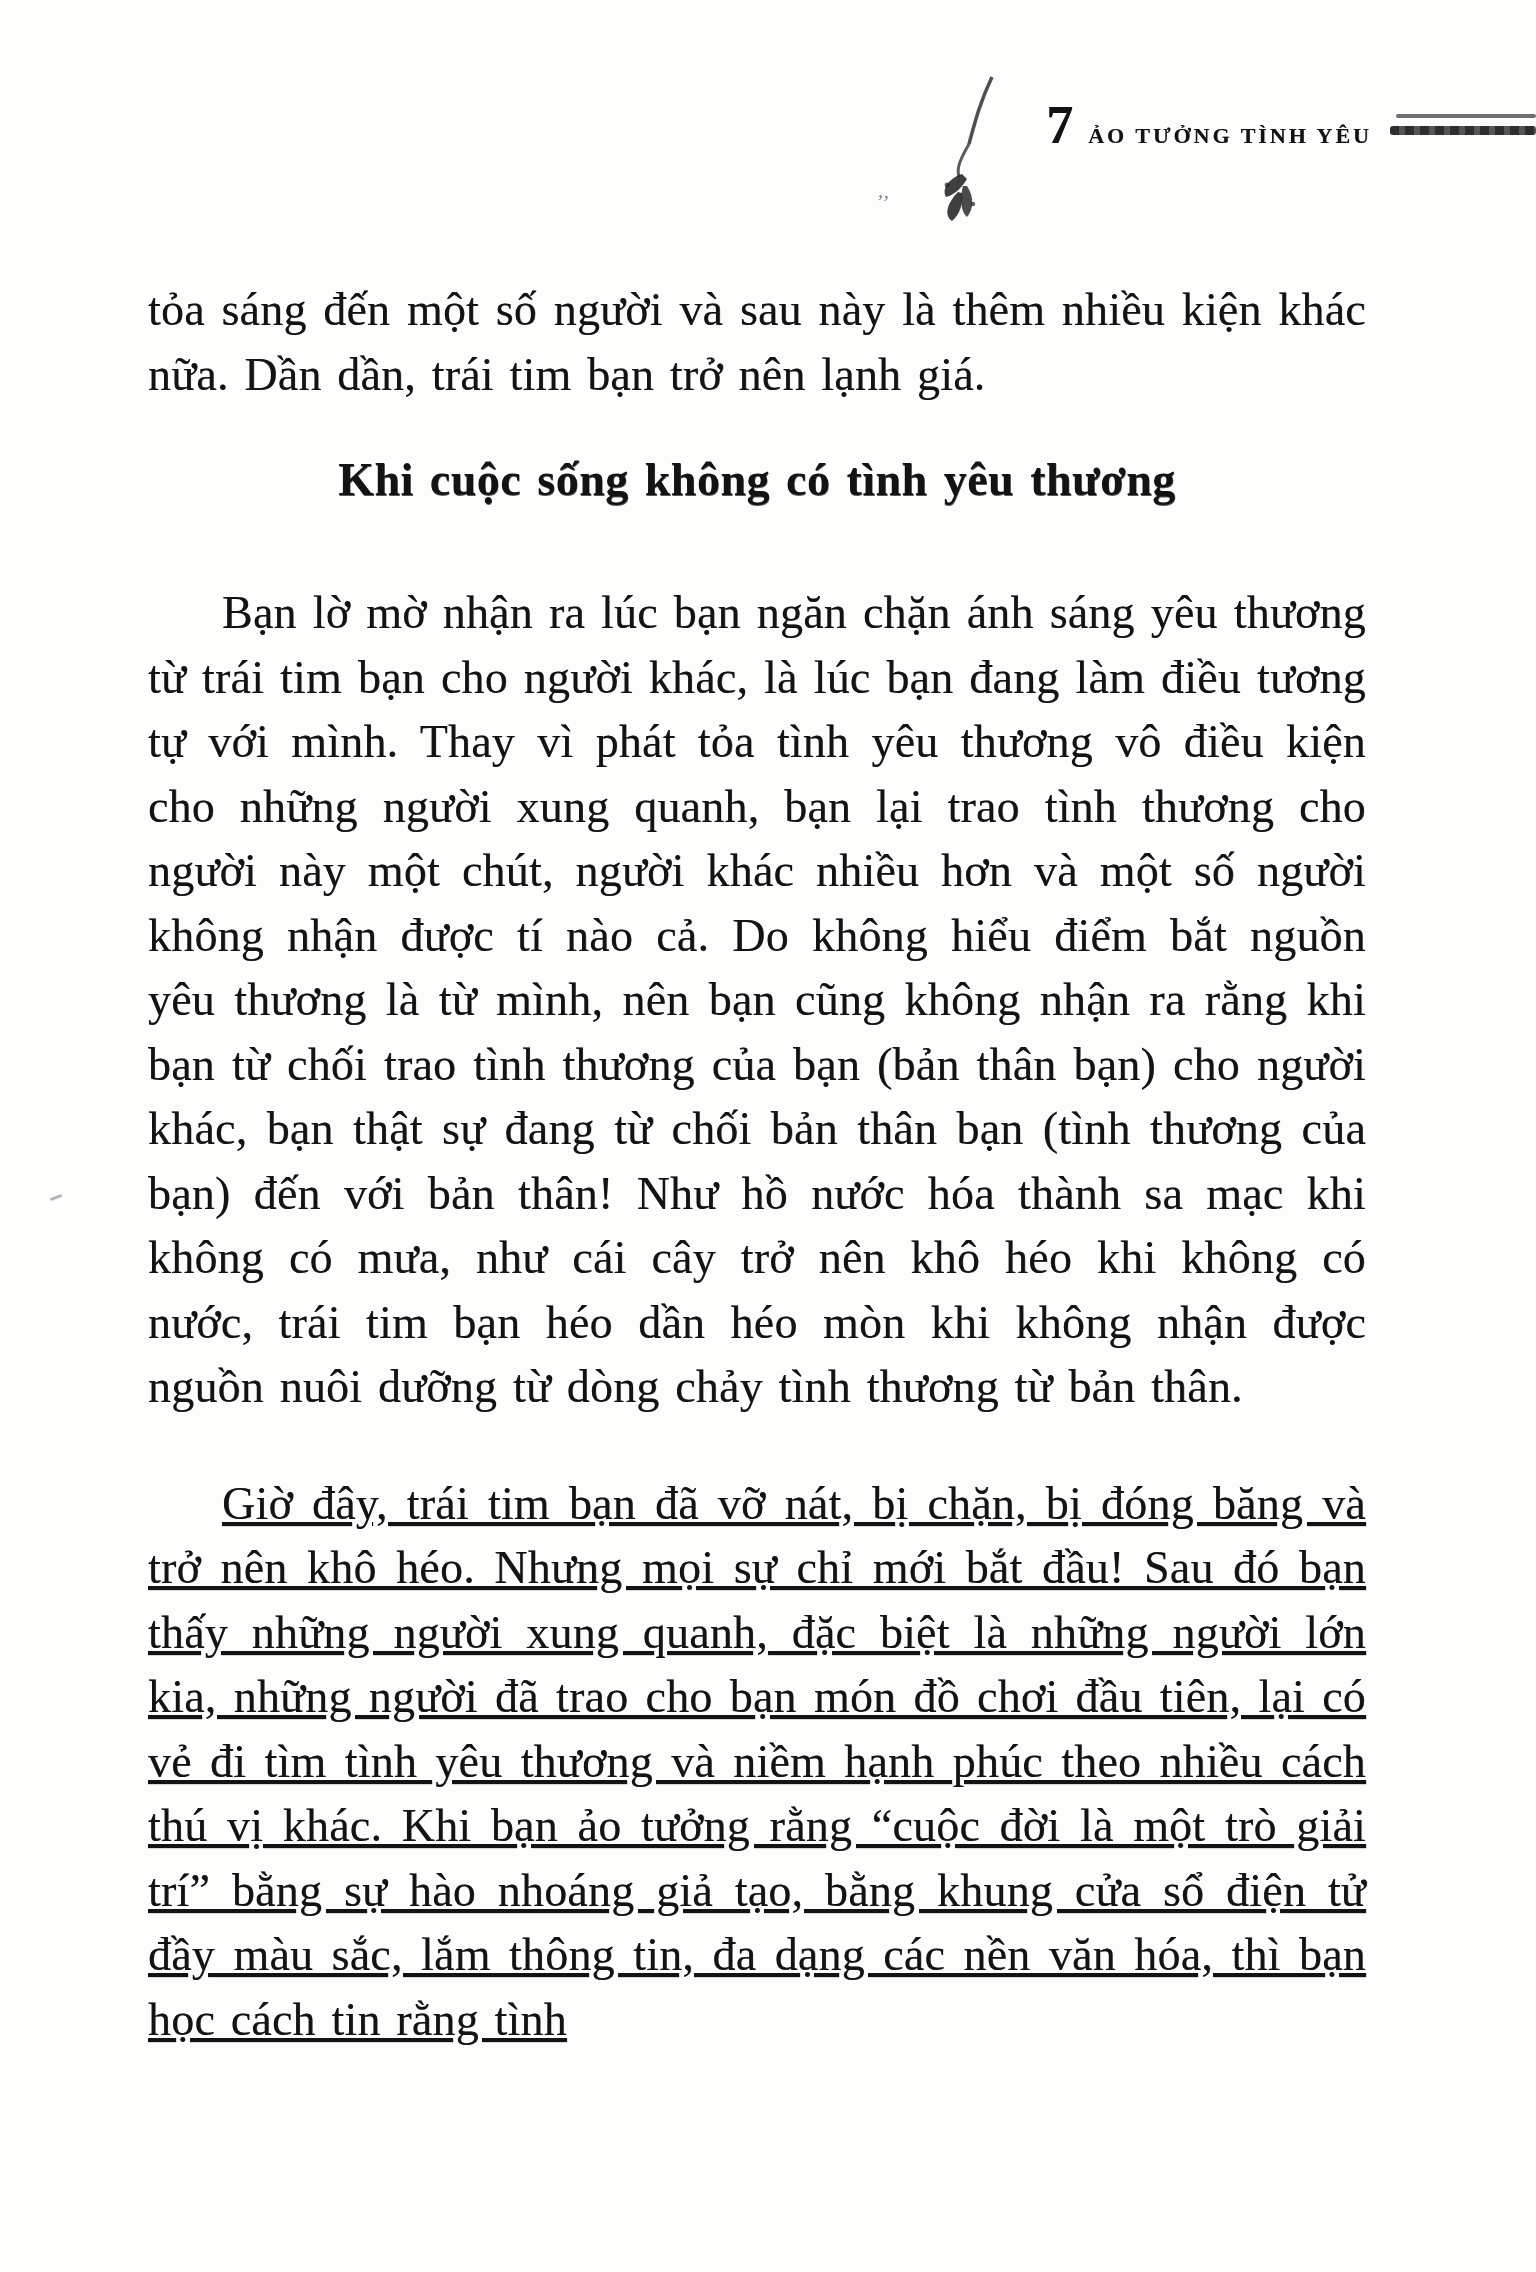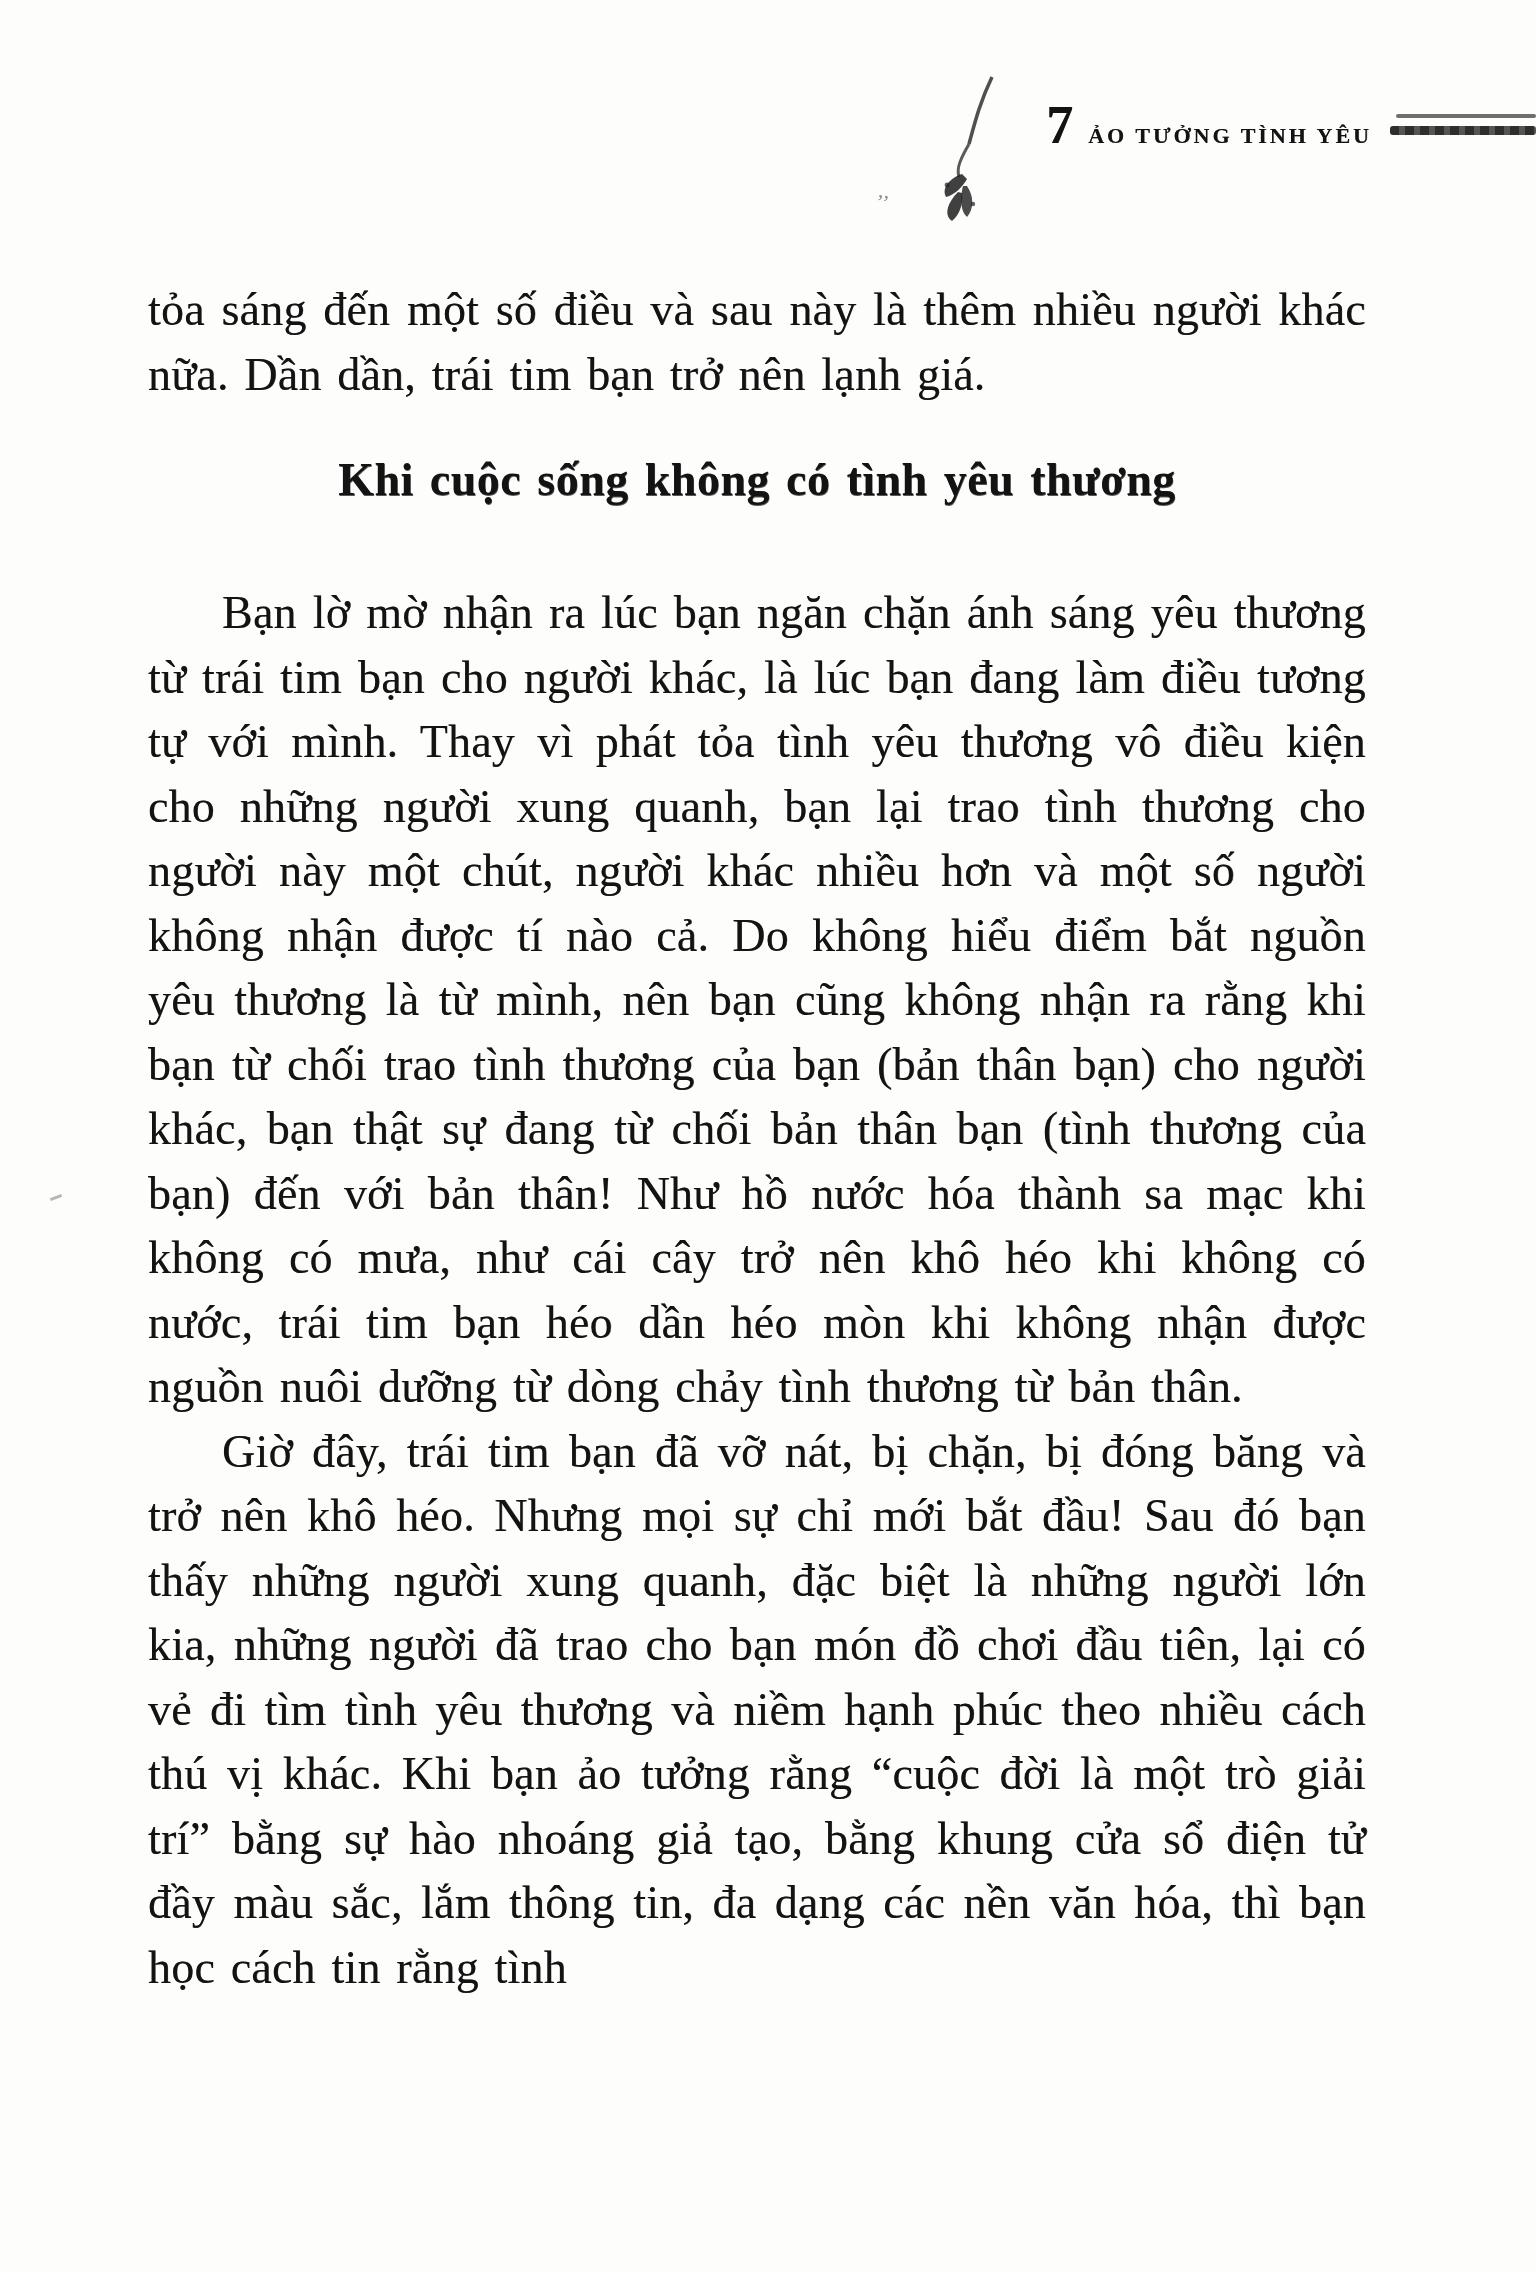--- a/index.html
+++ b/index.html
@@ -76,21 +76,21 @@
   .continuation{text-indent:0;}
   .section-heading{
     font-size:46px; font-weight:700;
     text-align:center;
     margin:38px 0 66px 0;
     line-height:70px;
     letter-spacing:0.5px;
     text-shadow:0.5px 0.5px 0 rgba(0,0,0,.65);
   }
   .body-para{text-indent:74px;}
-  .body-para + .body-para{}
+  .body-para + .body-para{margin-top:52px;text-decoration:underline;}
 
   
   .footer{position:absolute; left:0; right:0; bottom:0; height:160px;}
 </style>
 </head>
 <body>
 
 <div class="page">
 
   <div class="chapter-header">
@@ -109,21 +109,21 @@
     <path d="M30,118 C20,128 15,141 24,147 C33,140 35,127 34,119 Z" fill="#1e1e1e" opacity="0.85"></path>
     <path d="M39,112 C46,122 46,135 39,143 C31,136 33,120 35,112 Z" fill="#1e1e1e" opacity="0.8"></path>
     <circle cx="19" cy="111" r="2.4" fill="#1e1e1e" opacity="0.7"></circle>
     <circle cx="45" cy="130" r="2.2" fill="#1e1e1e" opacity="0.7"></circle>
   </svg>
 
   <span class="speck-quotes">’’</span>
   <span class="speck-margin"></span>
 
   <div class="text-column">
-    <p class="continuation">tỏa sáng đến một số điều và sau này là thêm nhiều người khác nữa. Dần dần, trái tim bạn trở nên lạnh giá.</p>
+    <p class="continuation">tỏa sáng đến một số người và sau này là thêm nhiều kiện khác nữa. Dần dần, trái tim bạn trở nên lạnh giá.</p>
     <h2 class="section-heading">Khi cuộc sống không có tình yêu thương</h2>
     <p class="body-para">Bạn lờ mờ nhận ra lúc bạn ngăn chặn ánh sáng yêu thương từ trái tim bạn cho người khác, là lúc bạn đang làm điều tương tự với mình. Thay vì phát tỏa tình yêu thương vô điều kiện cho những người xung quanh, bạn lại trao tình thương cho người này một chút, người khác nhiều hơn và một số người không nhận được tí nào cả. Do không hiểu điểm bắt nguồn yêu thương là từ mình, nên bạn cũng không nhận ra rằng khi bạn từ chối trao tình thương của bạn (bản thân bạn) cho người khác, bạn thật sự đang từ chối bản thân bạn (tình thương của bạn) đến với bản thân! Như hồ nước hóa thành sa mạc khi không có mưa, như cái cây trở nên khô héo khi không có nước, trái tim bạn héo dần héo mòn khi không nhận được nguồn nuôi dưỡng từ dòng chảy tình thương từ bản thân.</p>
     <p class="body-para">Giờ đây, trái tim bạn đã vỡ nát, bị chặn, bị đóng băng và trở nên khô héo. Nhưng mọi sự chỉ mới bắt đầu! Sau đó bạn thấy những người xung quanh, đặc biệt là những người lớn kia, những người đã trao cho bạn món đồ chơi đầu tiên, lại có vẻ đi tìm tình yêu thương và niềm hạnh phúc theo nhiều cách thú vị khác. Khi bạn ảo tưởng rằng “cuộc đời là một trò giải trí” bằng sự hào nhoáng giả tạo, bằng khung cửa sổ điện tử đầy màu sắc, lắm thông tin, đa dạng các nền văn hóa, thì bạn học cách tin rằng tình</p>
   </div>
 
   <div class="footer">
     
     
     
   </div>

